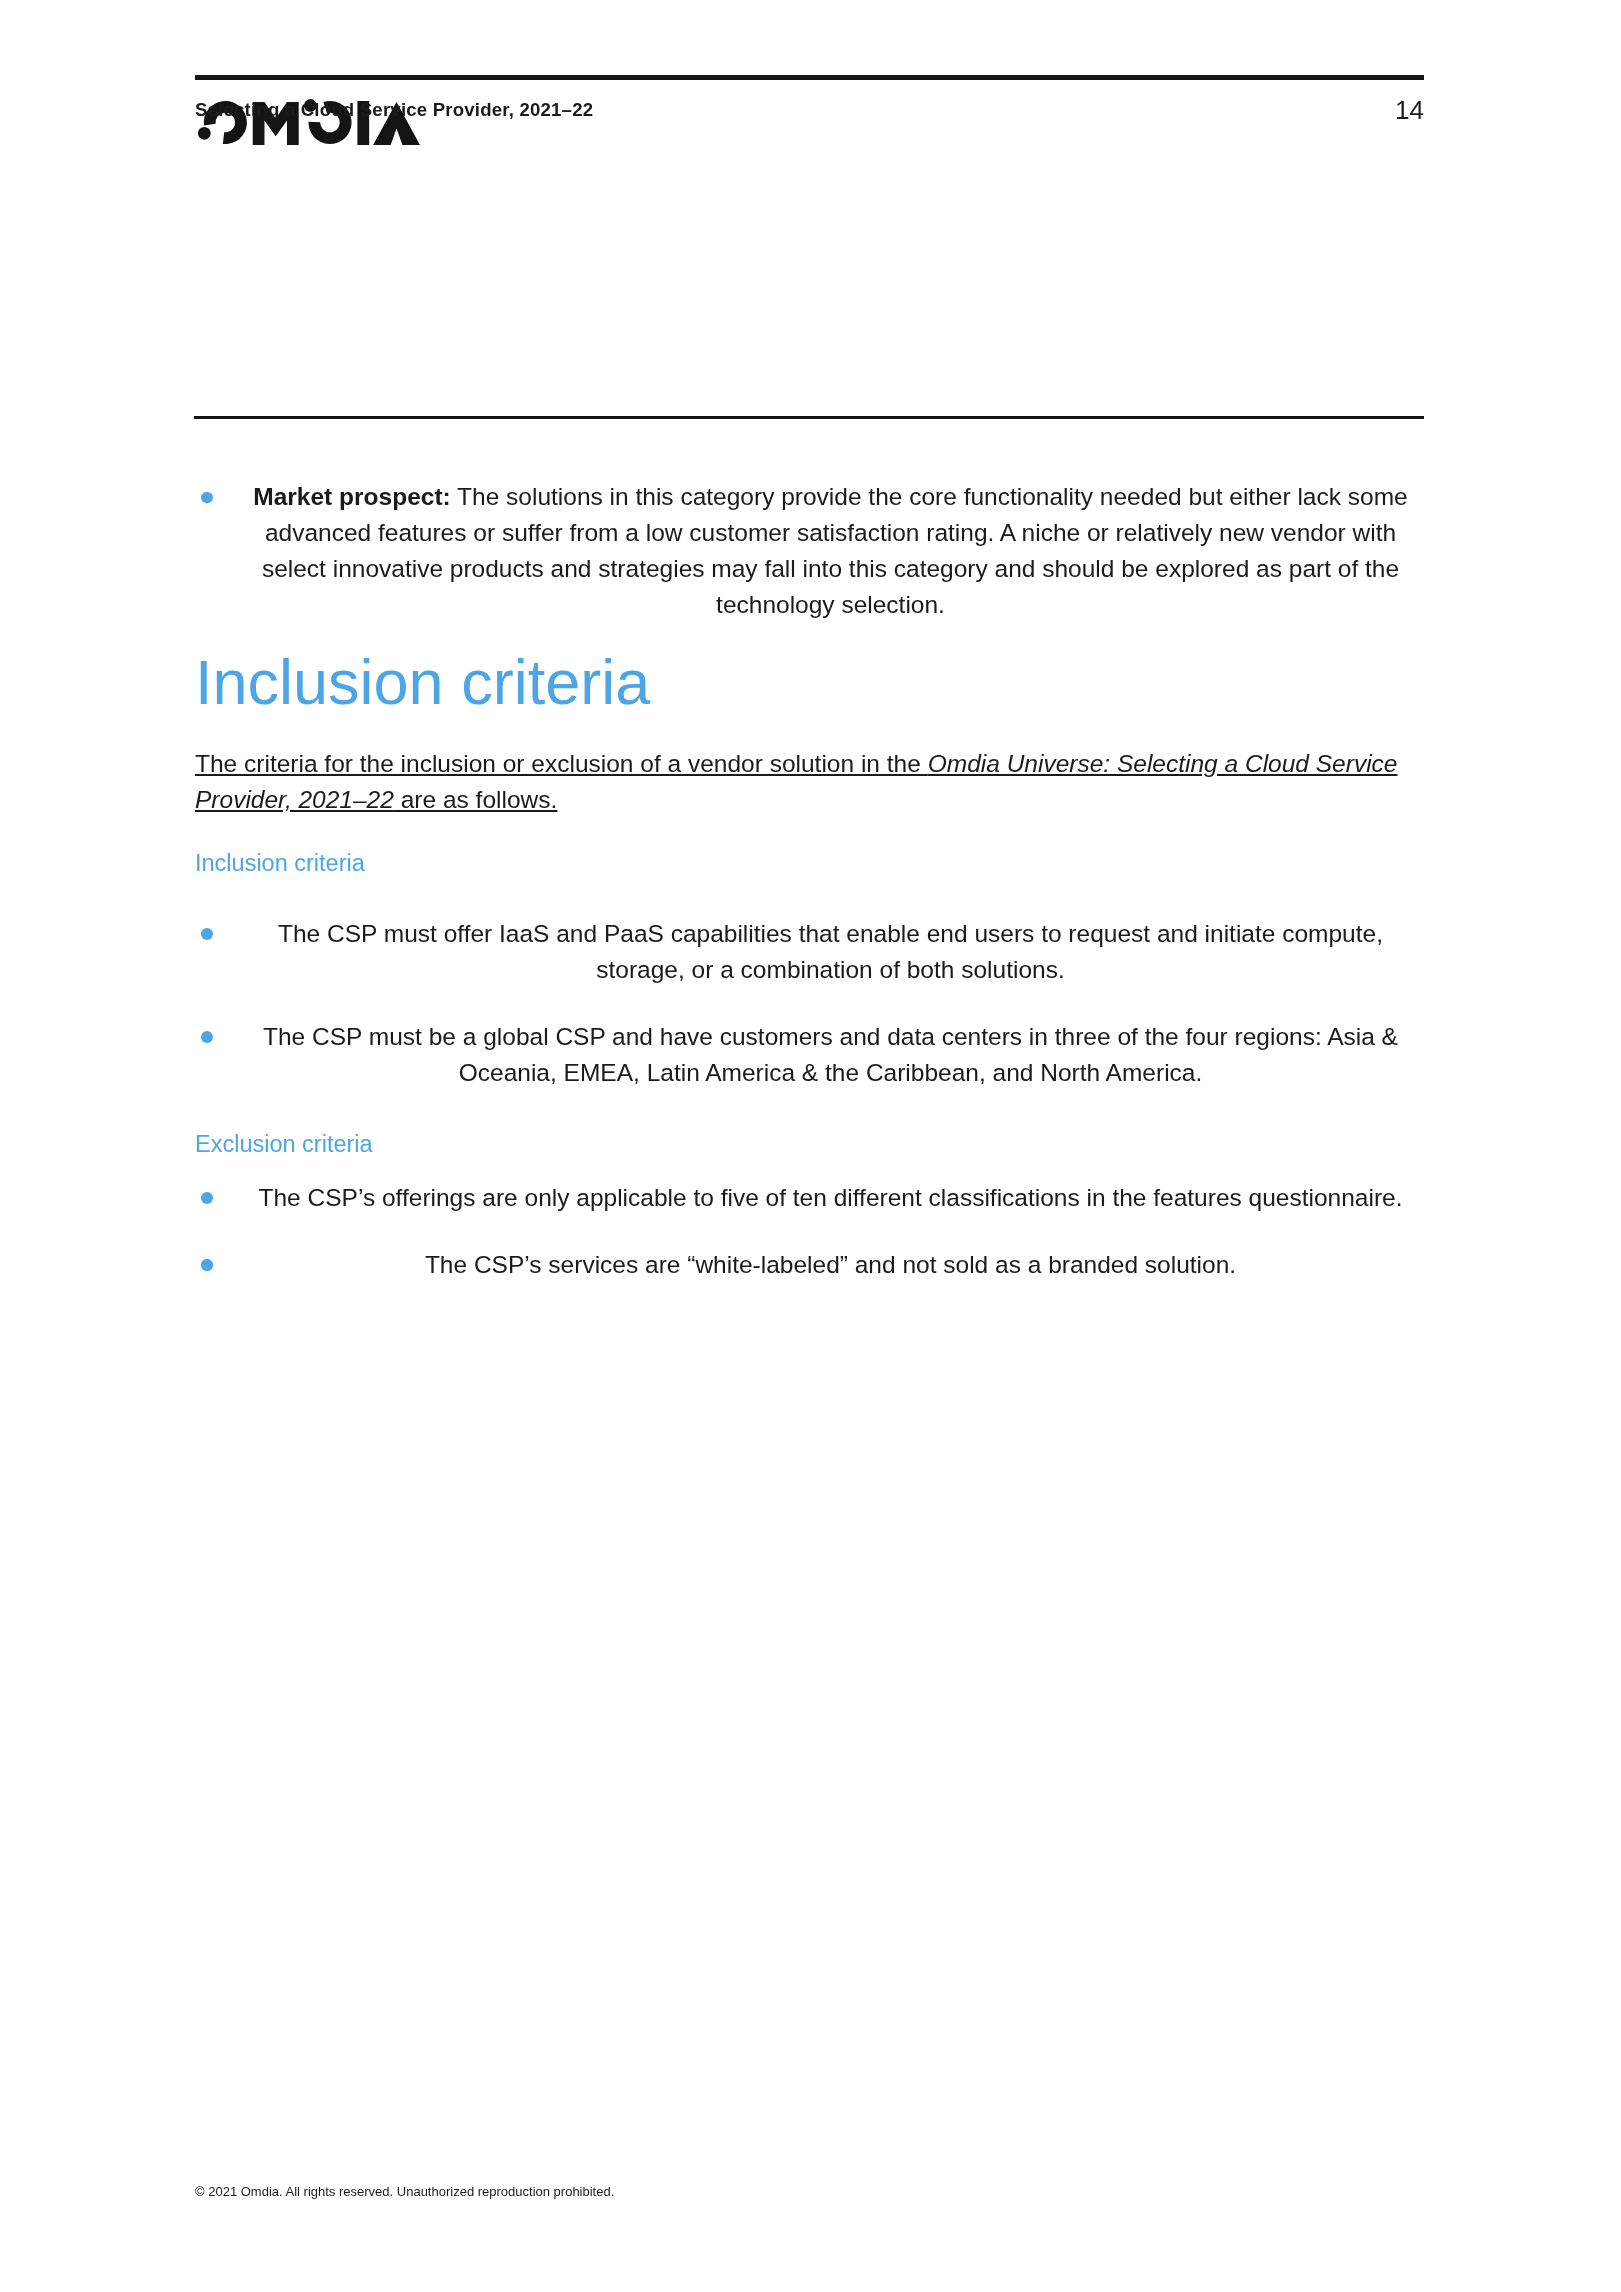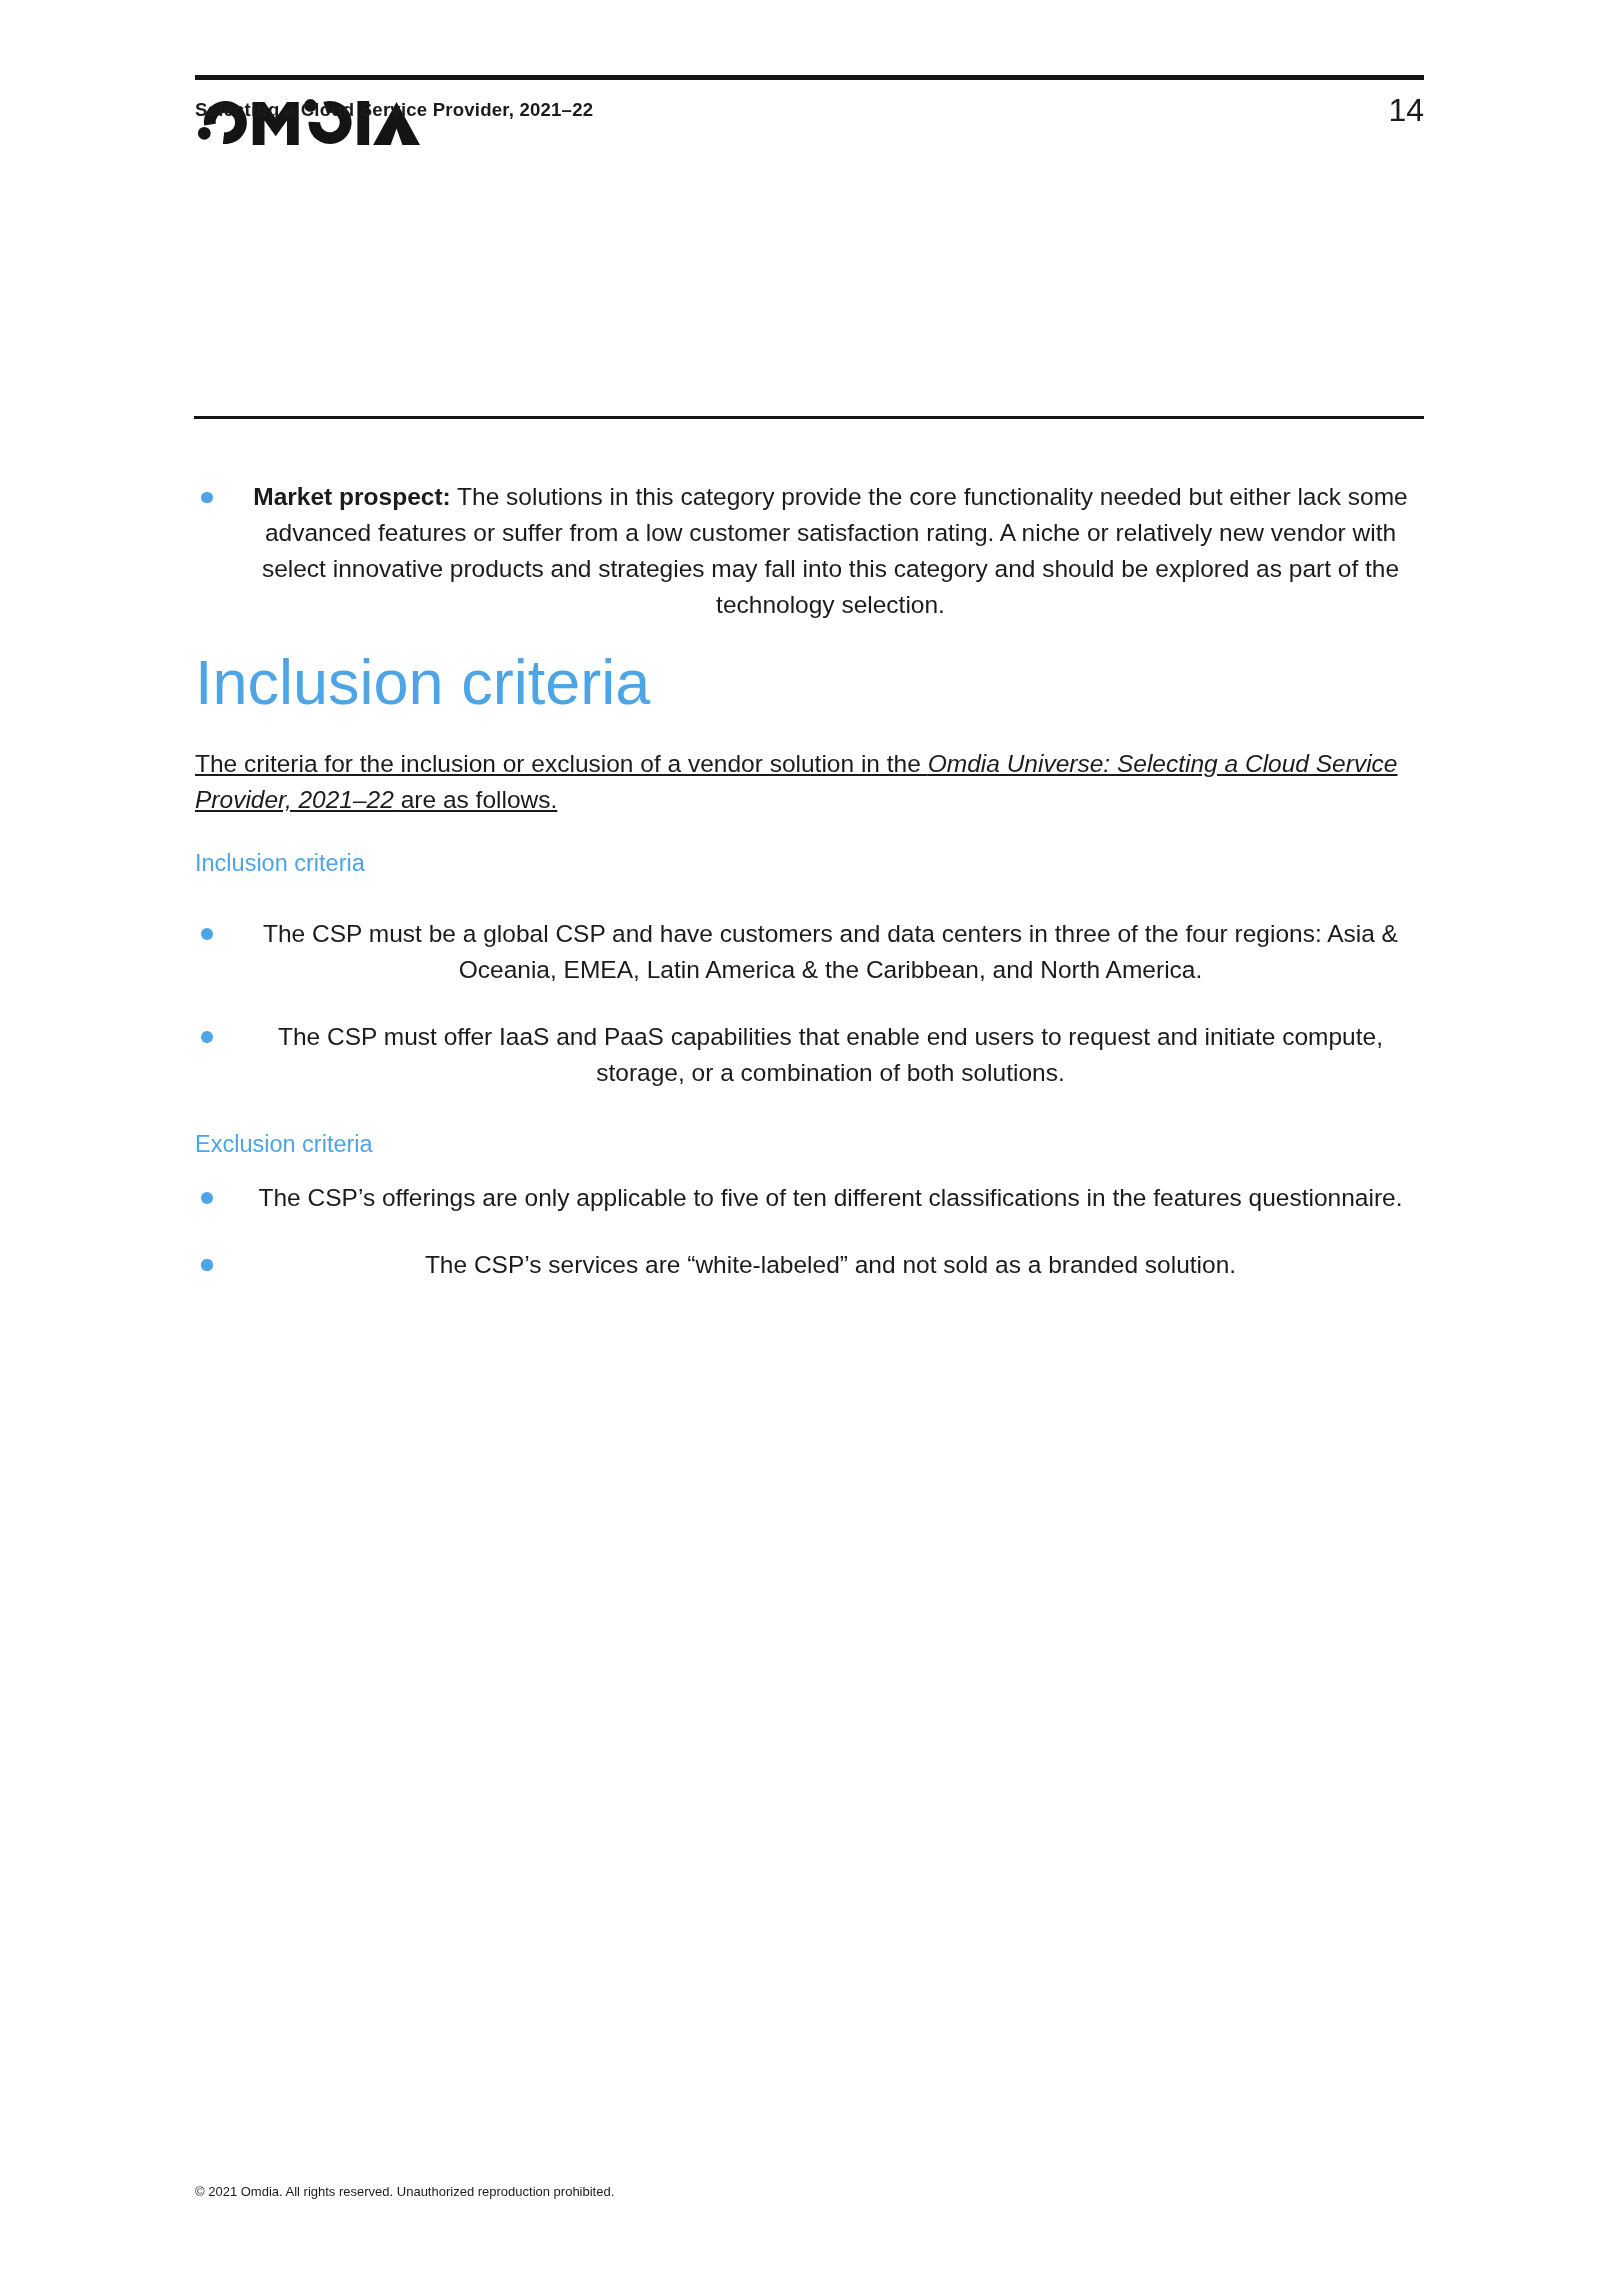--- a/index.html
+++ b/index.html
@@ -17,21 +17,21 @@
   .rule-top   { position: absolute; left: 195px; top: 75px;  width: 1229px; height: 4.9px; background: var(--rule-black, #151515); }
   .rule-sub   { position: absolute; left: 194px; top: 416px; width: 1230px; height: 2.9px; background: var(--rule-black, #151515); }
   .logo-wrap  { position: absolute; left: 196px; top: 99px; width: 225px; height: 48px; }
   .header-title {
     position: absolute; left: 195px; top: 99px; width: 1229px;
     font-size: 18.6px; font-weight: 700; line-height: 21.6px;
     letter-spacing: 0.2px;
   }
   .page-num {
     position: absolute; left: 195px; top: 95px; width: 1229px;
-    text-align: right; font-size: 32px; line-height: 30px; font-weight: 400;
+    text-align: right; font-size: 26px; line-height: 30px; font-weight: 400;
   }
 
   
   .main {
     position: absolute; left: 195px; top: 479px; width: 1231px;
     font-size: 24.5px; line-height: 36px;
   }
   .bullets { list-style: none; text-align: center; }
   .bullets li { position: relative; padding-left: 40px; }
   .bullets li + li { margin-top: 31px; }
@@ -106,25 +106,25 @@
 
     <h1 class="section">Inclusion criteria</h1>
 
     <p class="intro"><span>The criteria for the inclusion or exclusion of a vendor solution in the </span><span class="italic">Omdia Universe: Selecting a Cloud Service Provider, 2021–22</span><span> are as follows.</span></p>
 
     <h2 class="sub sub-inclusion">Inclusion criteria</h2>
 
     <ul class="bullets ul-inclusion">
       <li>
         <span class="dot"></span>
-        <span>The CSP must be a global CSP and have customers and data centers in three of the four regions: Asia &amp; Oceania, EMEA, Latin America &amp; the Caribbean, and North America.</span>
+        <span>The CSP must offer IaaS and PaaS capabilities that enable end users to request and initiate compute, storage, or a combination of both solutions.</span>
       </li>
       <li>
         <span class="dot"></span>
-        <span>The CSP must offer IaaS and PaaS capabilities that enable end users to request and initiate compute, storage, or a combination of both solutions.</span>
+        <span>The CSP must be a global CSP and have customers and data centers in three of the four regions: Asia &amp; Oceania, EMEA, Latin America &amp; the Caribbean, and North America.</span>
       </li>
     </ul>
 
     <h2 class="sub sub-exclusion">Exclusion criteria</h2>
 
     <ul class="bullets ul-exclusion">
       <li>
         <span class="dot"></span>
         <span>The CSP’s offerings are only applicable to five of ten different classifications in the features questionnaire.</span>
       </li>

